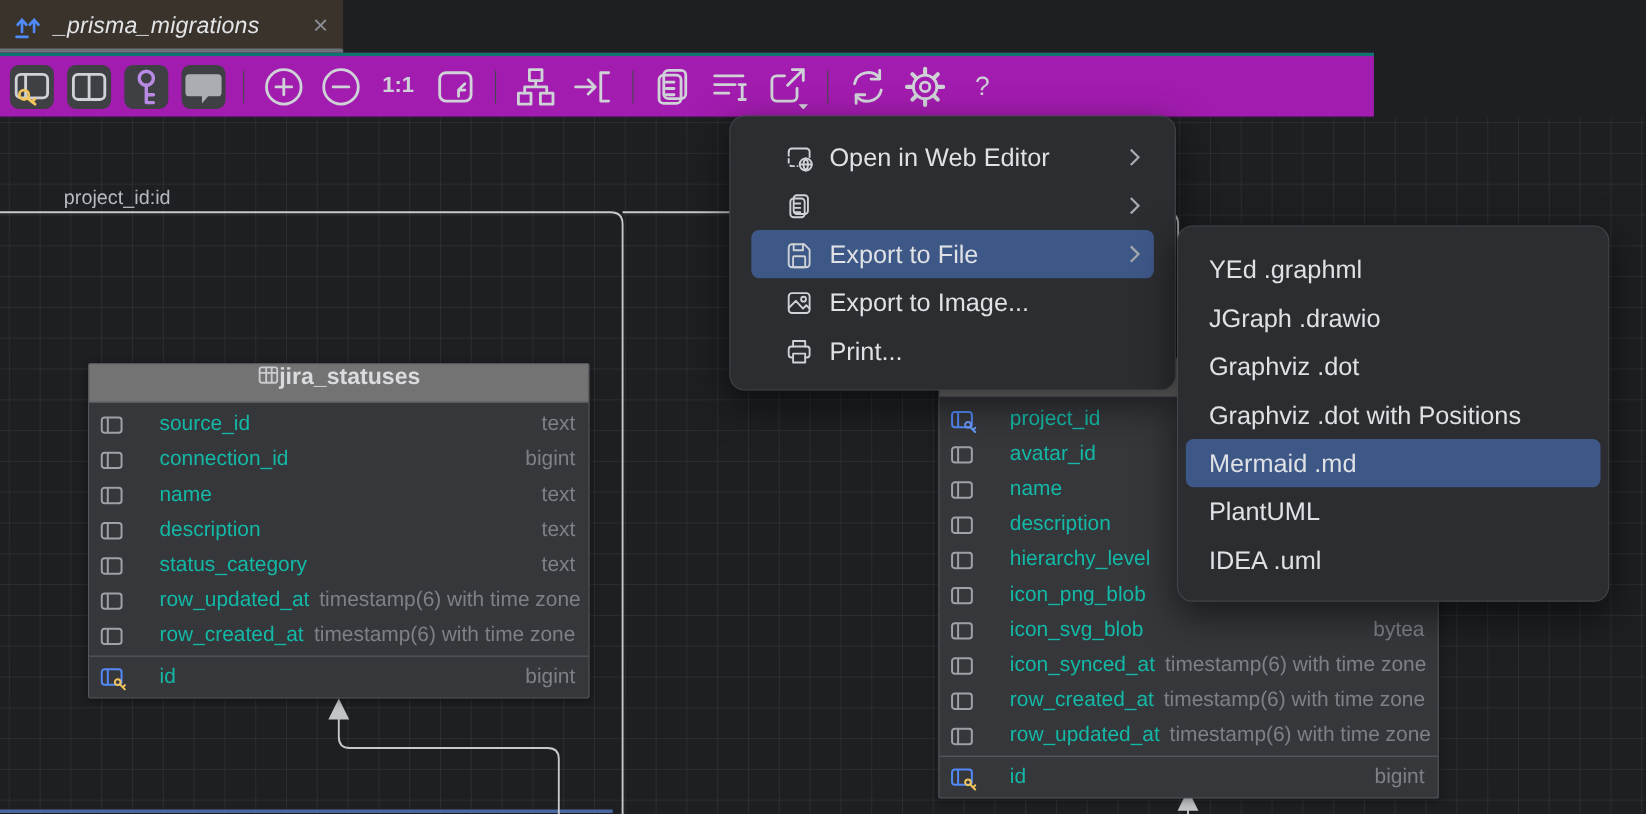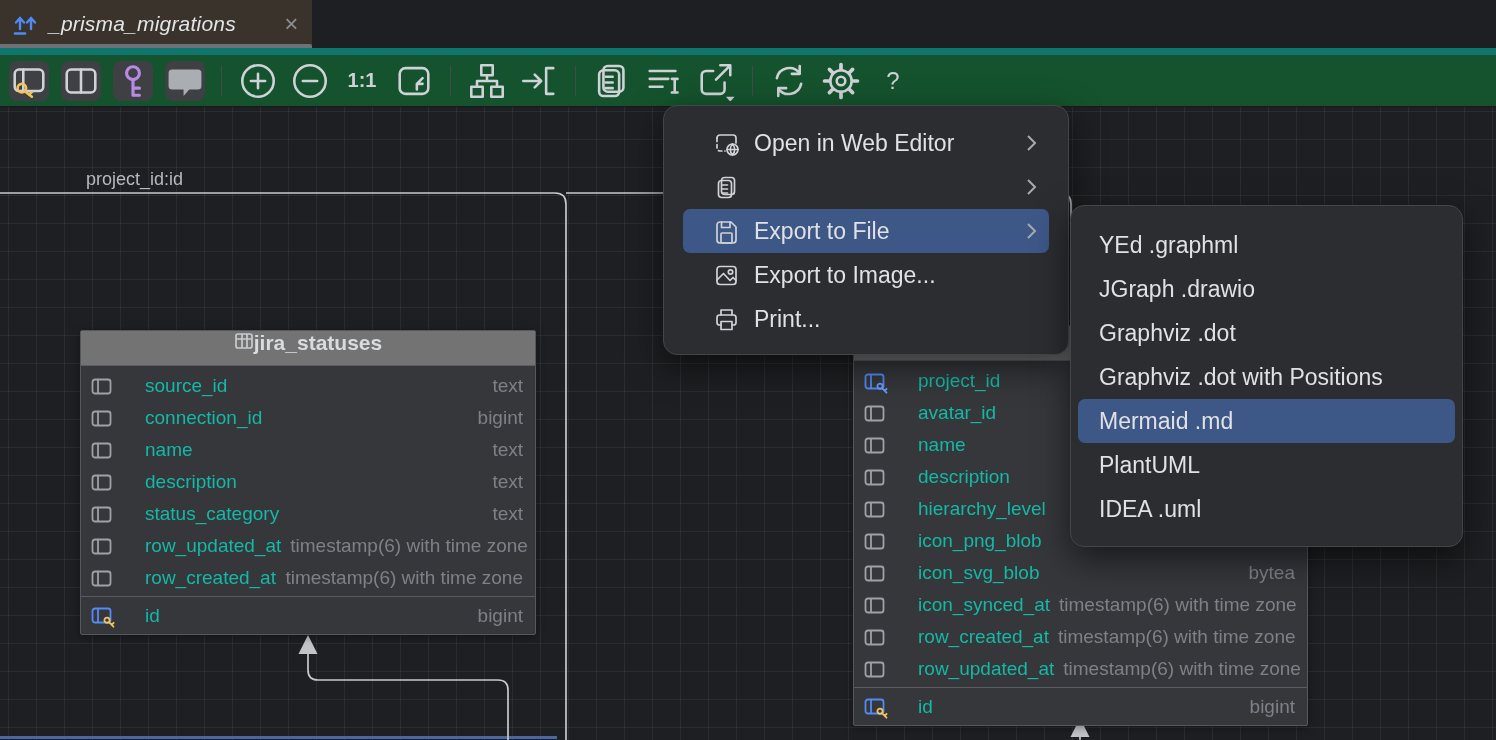--- a/index.html
+++ b/index.html
@@ -8,22 +8,22 @@
 
   
   .tabbar { position:absolute; left:0; top:0; width:1496px; height:48px; background:#1e1f22; }
   .tab { position:absolute; left:0; top:0; width:312px; height:48px; background:#39332b;
          display:flex; align-items:center; gap:10px; padding:0 14px 0 12px;font-style:italic; }
   .tab-underline { position:absolute; left:0; bottom:0; width:312px; height:4px; background:#6e7278; border-radius:0 2px 0 0; }
   .tab-label { color:#e2e4e8; font-size:21px; letter-spacing:.2px; }
   .tab-close { margin-left:auto; color:#8b8e94; font-size:24px; line-height:1; cursor:default; }
 
   
-  .toolbar { position:absolute; left:0; top:48px; width:1496px; height:59px; background:#14532d;
-             border-top:7px solid #0f766e; border-bottom:1px solid #18191c;
+  .toolbar { position:absolute; left:0; top:48px; width:1249px; height:59px; background:#a21caf;
+             border-top:3px solid #0f766e; border-bottom:1px solid #18191c;
              display:flex; align-items:center; padding-left:3px; }
   .tbtn { width:40px; height:40px; border-radius:8px; display:flex; align-items:center; justify-content:center;
           margin:0 6px; flex:none; color:#cfd2d6; }
   .tbtn.toggled { background:#3e4044; }
   .tsep { width:1px; height:30px; background:#46484c; margin:0 10px; flex:none; }
   .tlabel { color:#ced0d6; font-size:20px; font-weight:bold; }
   .ticon { stroke:#cfd2d6; fill:none; stroke-width:1.8; stroke-linecap:round; stroke-linejoin:round; }
   .ticon .fill { fill:#aaadb2; stroke:none; }
   .ticon .yellow { stroke:#f2c55c; }
   .ticon .purple { stroke:#b88ae4; stroke-width:2.2; }
@@ -32,21 +32,21 @@
   
   .canvas { position:absolute; left:0; top:107px; width:1496px; height:633px; background-color:#1d1f22;
     background-image:
       linear-gradient(to right, rgba(150,155,163,0.11) 1px, transparent 1px),
       linear-gradient(to bottom, rgba(150,155,163,0.11) 1px, transparent 1px);
     background-size:28px 28px; background-position:8px 4px; }
   svg.edges { position:absolute; left:0; top:0; width:1496px; height:633px; }
   svg.edges path.wire { stroke:#c7c9cc; stroke-width:1.7; fill:none; }
   svg.edges .arrow { fill:#c2c4c7; stroke:none; }
   svg.edges .sel { stroke:#4a67a0; stroke-width:3; fill:none; }
-  .edge-label { position:absolute; left:86px; top:62px; color:#b7b9bf; font-size:18px; }
+  .edge-label { position:absolute; left:58px; top:62px; color:#b7b9bf; font-size:18px; }
 
   
   .etable { position:absolute; border:1.5px solid #55575c; border-radius:2px; background:#35373b;
             box-shadow:0 2px 8px rgba(0,0,0,.35); }
   .etable.left  { left:80px;  top:223px; width:456px; }
   .etable.right { left:853px; top:218px; width:455px; }
   .ehead { height:35px; background:#737373; border-bottom:1.5px solid #595c62;
            display:flex; align-items:flex-start; justify-content:center; gap:0;
            color:#d9dbdf; font-size:21px; font-weight:bold; }
   .ebody { padding:4px 0 0 0; }

